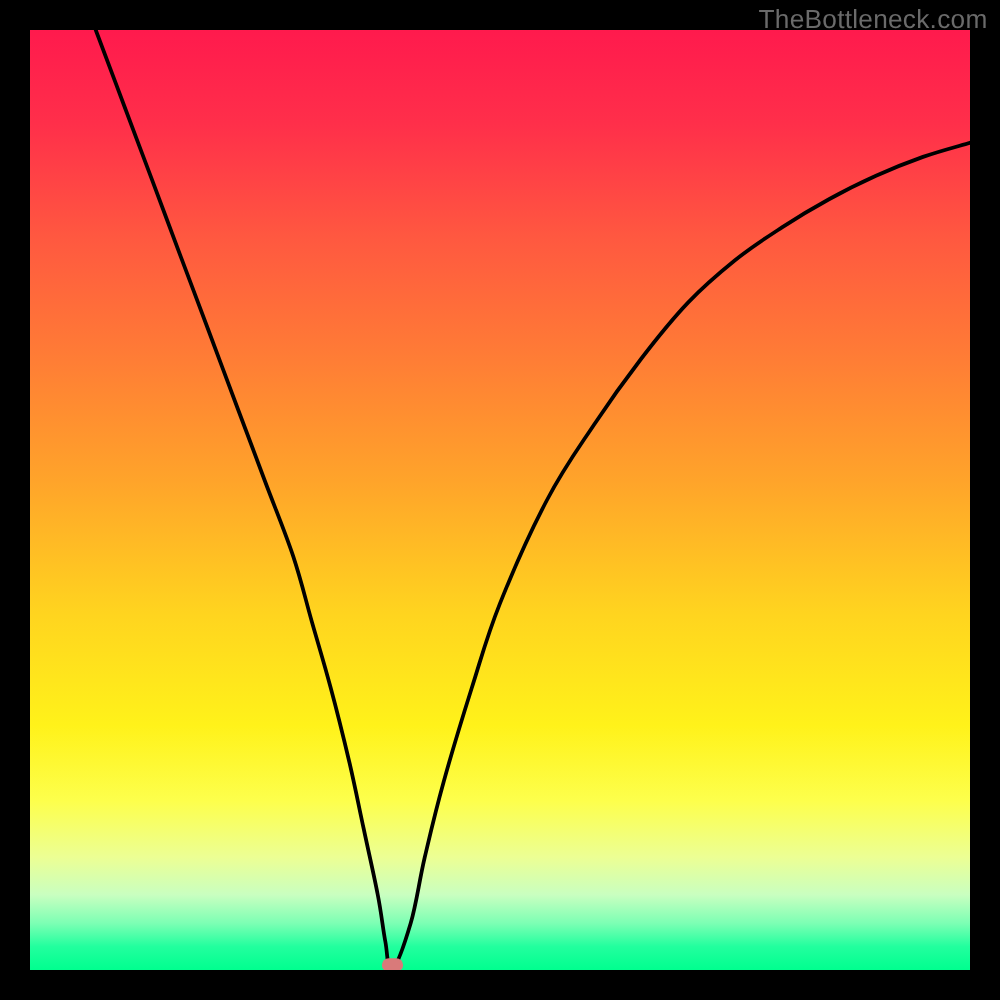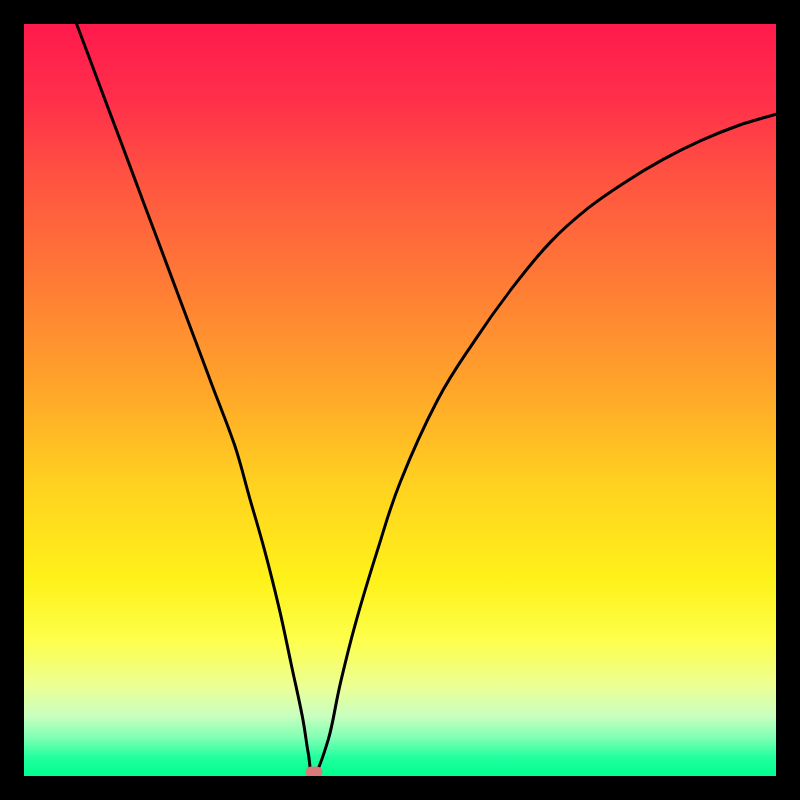--- a/index.html
+++ b/index.html
@@ -64,20 +64,21 @@
     background: #d97a7a;
     border-radius: 6px;
     z-index: 3;
     transform: translate(-50%, -50%);
   }
 </style>
 </head>
 <body>
 
 <div class="chart-container">
+  <div class="watermark">TheBottleneck.com</div>
   <div class="plot-area"></div>
 
   <svg class="curve-layer" viewBox="0 0 752 752" preserveAspectRatio="none">
     <path id="curvePath" d="M 52.6 0.0 C 56.7 10.8, 67.1 38.5, 75.2 60.2 C 83.3 81.8, 89.6 98.7, 97.8 120.3 C 105.9 142.0, 112.2 158.8, 120.3 180.5 C 128.4 202.1, 134.8 219.0, 142.9 240.6 C 151.0 262.3, 157.3 279.1, 165.4 300.8 C 173.6 322.5, 179.9 339.3, 188.0 361.0 C 196.1 382.6, 203.8 400.8, 210.6 421.1 C 217.3 441.4, 220.2 454.8, 225.6 473.8 C 231.0 492.7, 235.2 506.1, 240.6 526.4 C 246.1 546.7, 250.9 566.3, 255.7 586.6 C 260.4 606.9, 262.9 620.2, 267.0 639.2 C 271.0 658.2, 275.1 675.6, 278.2 691.8 C 281.4 708.1, 282.2 718.6, 284.3 729.4 C 286.3 740.3, 285.9 754.7, 289.5 752.0 C 293.2 749.3, 299.8 730.6, 304.6 714.4 C 309.3 698.2, 311.1 682.1, 315.8 661.8 C 320.6 641.5, 324.1 626.0, 330.9 601.6 C 337.6 577.2, 345.3 552.1, 353.4 526.4 C 361.6 500.7, 365.2 485.8, 376.0 458.7 C 386.8 431.6, 400.1 401.7, 413.6 376.0 C 427.1 350.3, 437.7 336.1, 451.2 315.8 C 464.7 295.5, 475.3 280.8, 488.8 263.2 C 502.3 245.6, 512.9 232.3, 526.4 218.1 C 539.9 203.9, 550.5 195.1, 564.0 184.2 C 577.5 173.4, 588.1 166.7, 601.6 157.9 C 615.1 149.1, 625.7 142.8, 639.2 135.4 C 652.7 127.9, 663.3 122.7, 676.8 116.6 C 690.3 110.5, 700.9 106.3, 714.4 101.5 C 727.9 96.8, 745.2 92.3, 752.0 90.2" fill="none" stroke="#000" stroke-width="3" stroke-linecap="round" stroke-linejoin="round"></path>
   </svg>
 
   <div class="marker" id="minMarker" style="left: 313.52px; top: 772px;"></div>
 
   <div class="border-frame"></div>
 </div>

